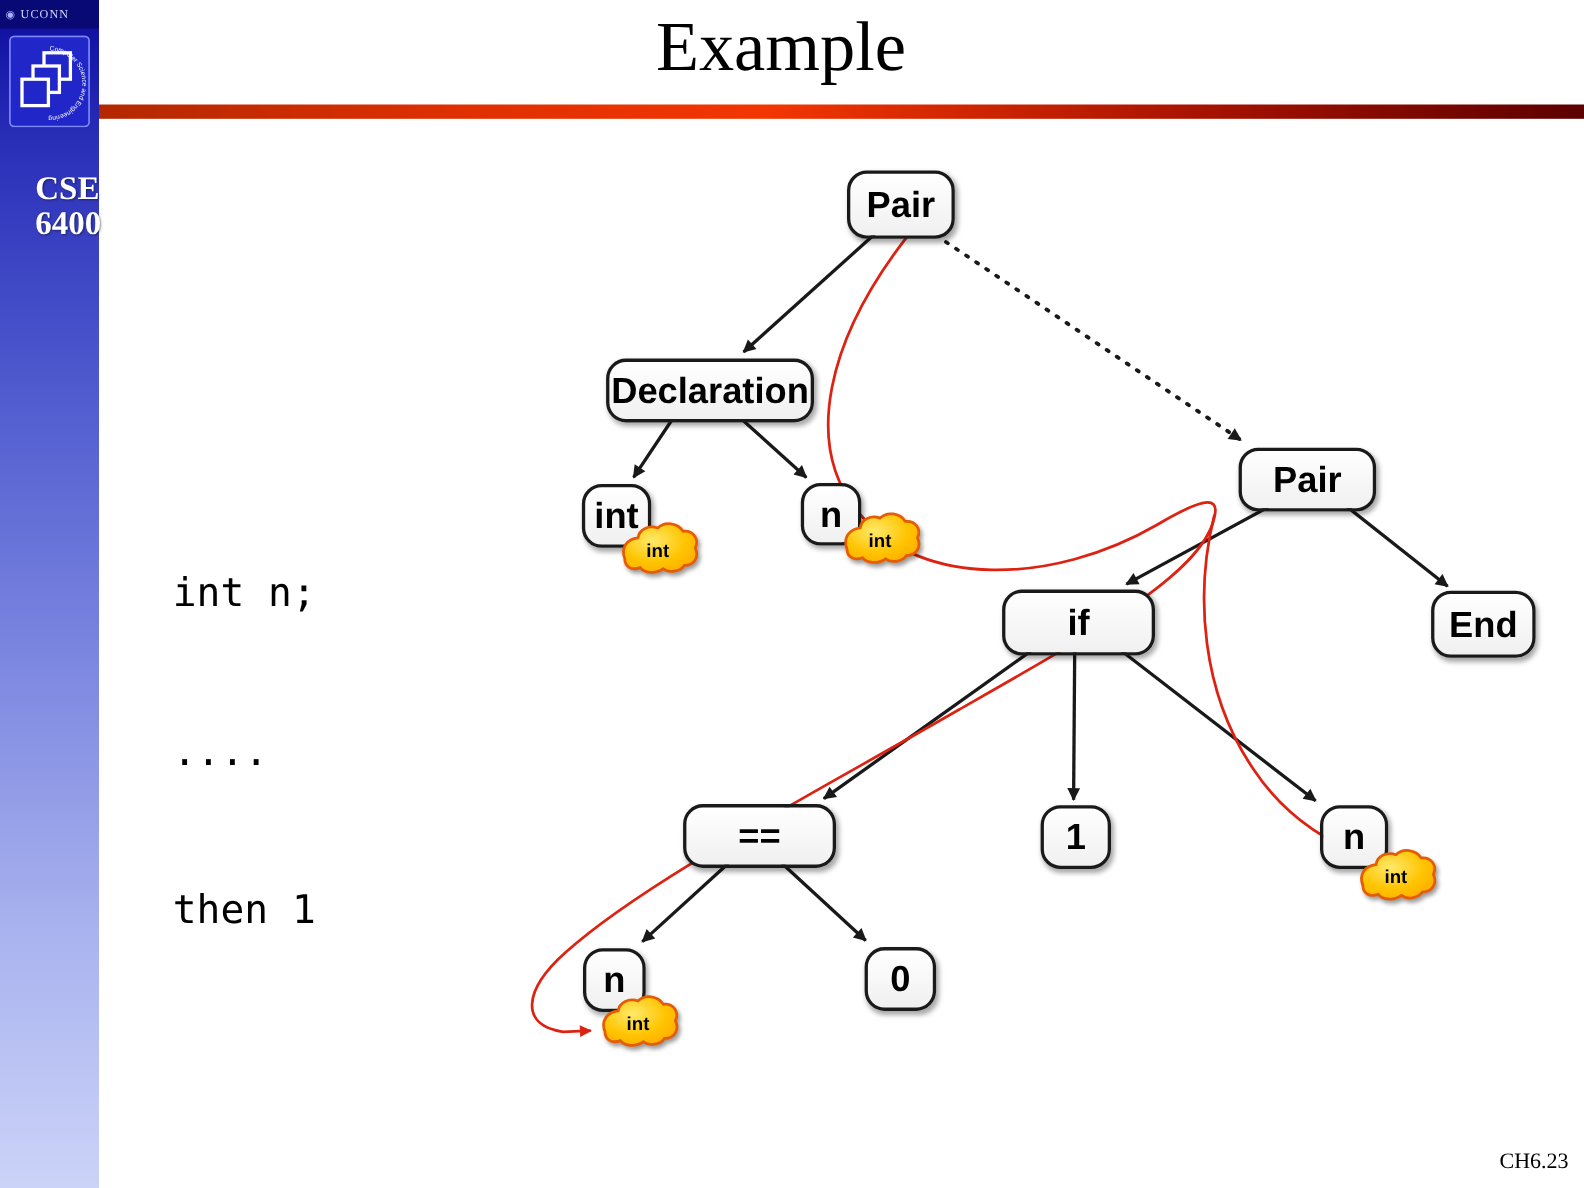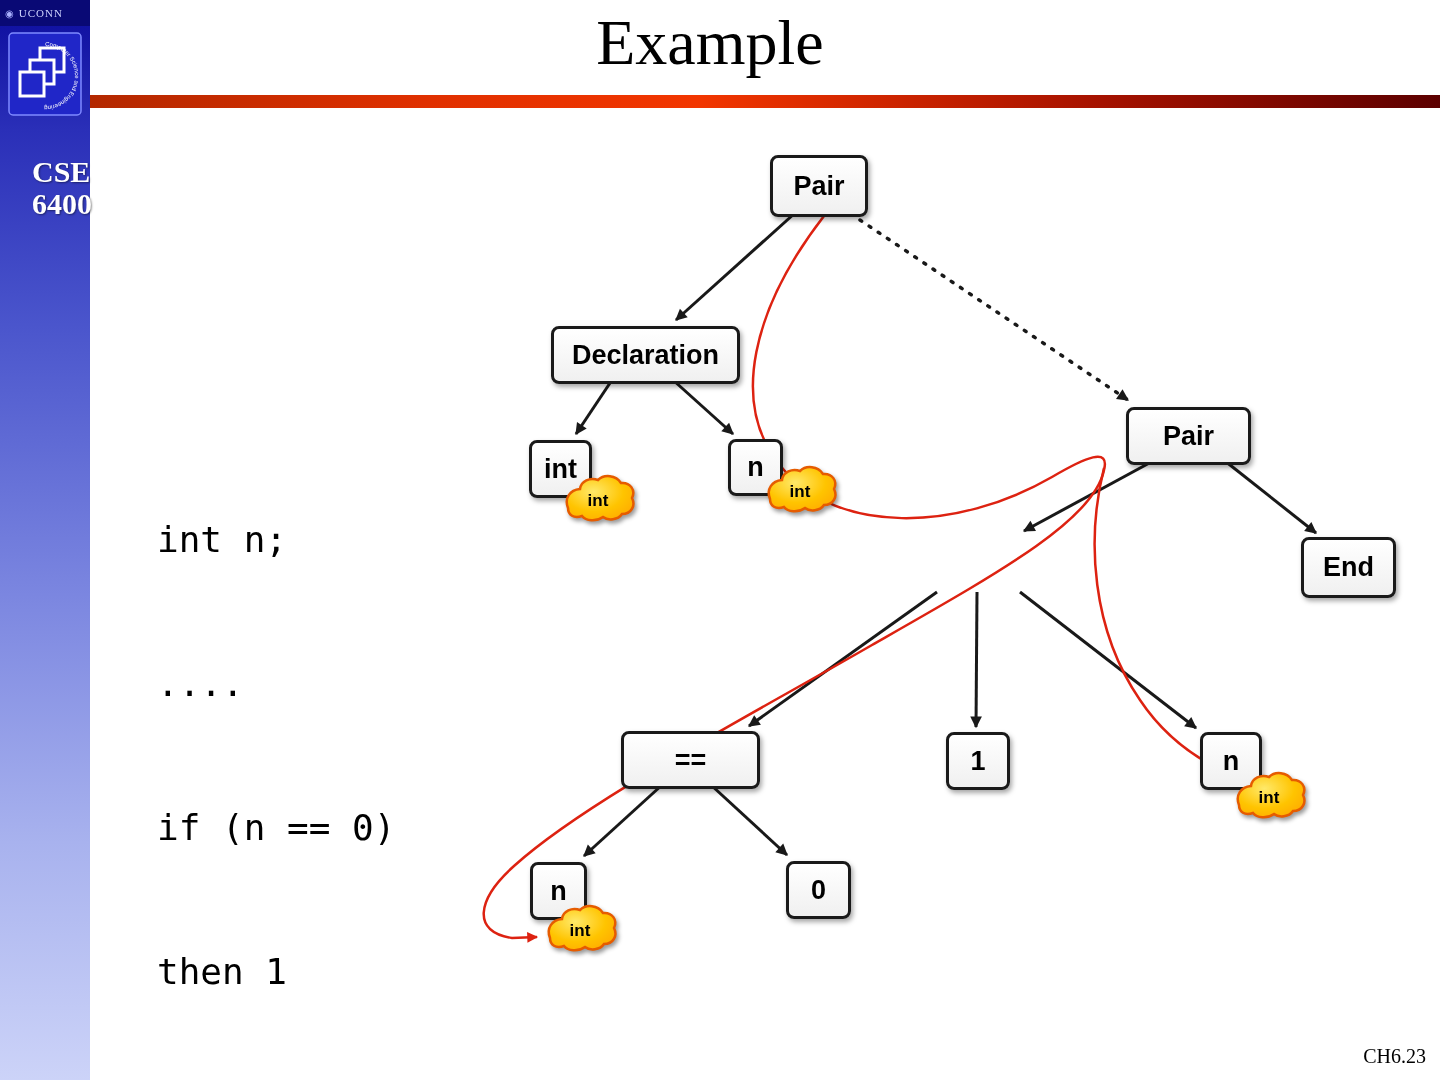--- a/index.html
+++ b/index.html
@@ -23,21 +23,21 @@
     background:linear-gradient(90deg,#b32800 0%,#e03000 25%,#f23600 45%,#a51200 75%,#5c0000 100%);}
 
   
   .code{position:absolute;left:157px;top:420px;font-family:"DejaVu Sans Mono","Liberation Mono",monospace;
     font-size:36px;line-height:48px;color:#000;white-space:pre;}
 
   
   .layer{position:absolute;left:0;top:0;width:1440px;height:1080px;pointer-events:none;}
   .node{position:absolute;display:flex;align-items:center;justify-content:center;
     background:linear-gradient(180deg,#ffffff 0%,#f0f0f0 100%);
-    border:3px solid #1a1a1a;border-radius:8px;font-weight:700;font-size:27px;color:#000;
+    border:3px solid #1a1a1a;border-radius:18px;font-weight:700;font-size:33px;color:#000;
     box-shadow:2px 3px 5px rgba(0,0,0,.35);}
 
   .slide-number{position:absolute;right:14px;bottom:12px;font-family:"Liberation Serif",serif;
     font-size:20px;color:#000;text-align:right;}
 </style>
 </head>
 <body>
 
 <div class="slide">
 
@@ -63,21 +63,20 @@
       <div>6400</div>
     </div>
   </aside>
 
   <h1 class="title">Example</h1>
   <div class="rule"></div>
 
   <div class="code">
     <div>int n;</div>
     <div>....</div>
-    <div>if (n == 0)</div>
     <div>then 1</div>
     
   </div>
 
   <svg class="layer" viewBox="0 0 1440 1080">
     <defs>
       <marker id="mArrow" viewBox="0 0 12 12" refX="10" refY="6" markerWidth="14" markerHeight="14" markerUnits="userSpaceOnUse" orient="auto">
         <path d="M1,1 L11,6 L1,11 Z" fill="#191919"></path>
       </marker>
       <marker id="mArrowRed" viewBox="0 0 12 12" refX="10" refY="6" markerWidth="13" markerHeight="13" markerUnits="userSpaceOnUse" orient="auto">
@@ -126,20 +125,21 @@
            C 1086 540 1092 630 1140 700
            C 1168 742 1205 765 1242 779" marker-end="url(#mArrowRed)"></path>
     </g>
   </svg>
 
   <div class="node" style="left:770px;top:155px;width:92px;height:56px">Pair</div>
   <div class="node" style="left:551px;top:326px;width:183px;height:52px">Declaration</div>
   <div class="node" style="left:529px;top:440px;width:57px;height:52px">int</div>
   <div class="node" style="left:728px;top:439px;width:49px;height:51px">n</div>
   <div class="node" style="left:1126px;top:407px;width:119px;height:52px">Pair</div>
+  <div class="node" style="left:911px;top:536px;width:133px;height:54px">if</div>
   <div class="node" style="left:1301px;top:537px;width:89px;height:55px">End</div>
   <div class="node" style="left:621px;top:731px;width:133px;height:52px">==</div>
   <div class="node" style="left:946px;top:732px;width:58px;height:52px">1</div>
   <div class="node" style="left:1200px;top:732px;width:56px;height:52px">n</div>
   <div class="node" style="left:530px;top:862px;width:51px;height:52px">n</div>
   <div class="node" style="left:786px;top:861px;width:59px;height:52px">0</div>
 
   <svg class="layer" viewBox="0 0 1440 1080" font-family="Liberation Sans, sans-serif">
     <g transform="translate(598,500)" style="filter:drop-shadow(2px 3px 2px rgba(0,0,0,.4))">
       <use href="#cloudShape" fill="url(#cloudGrad)" stroke="#e65c00" stroke-width="2.5"></use>

